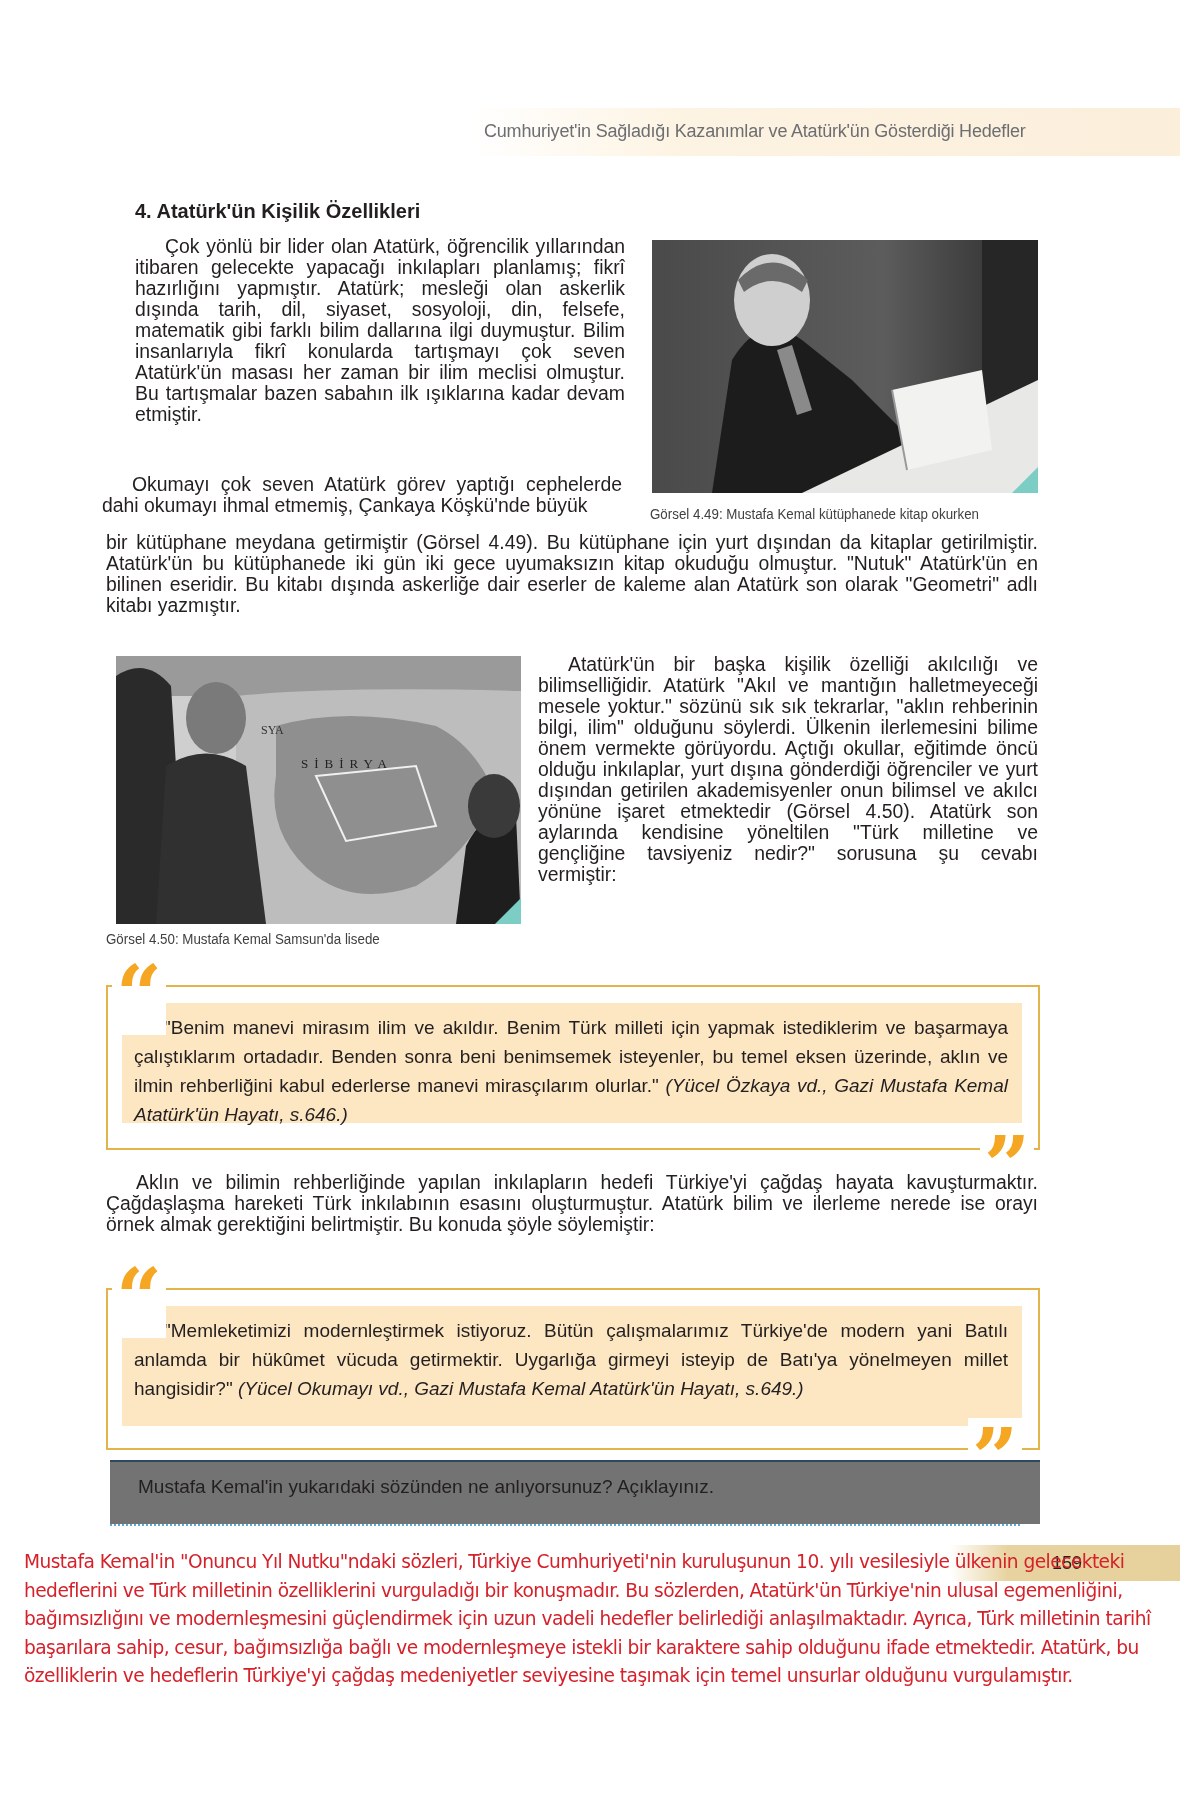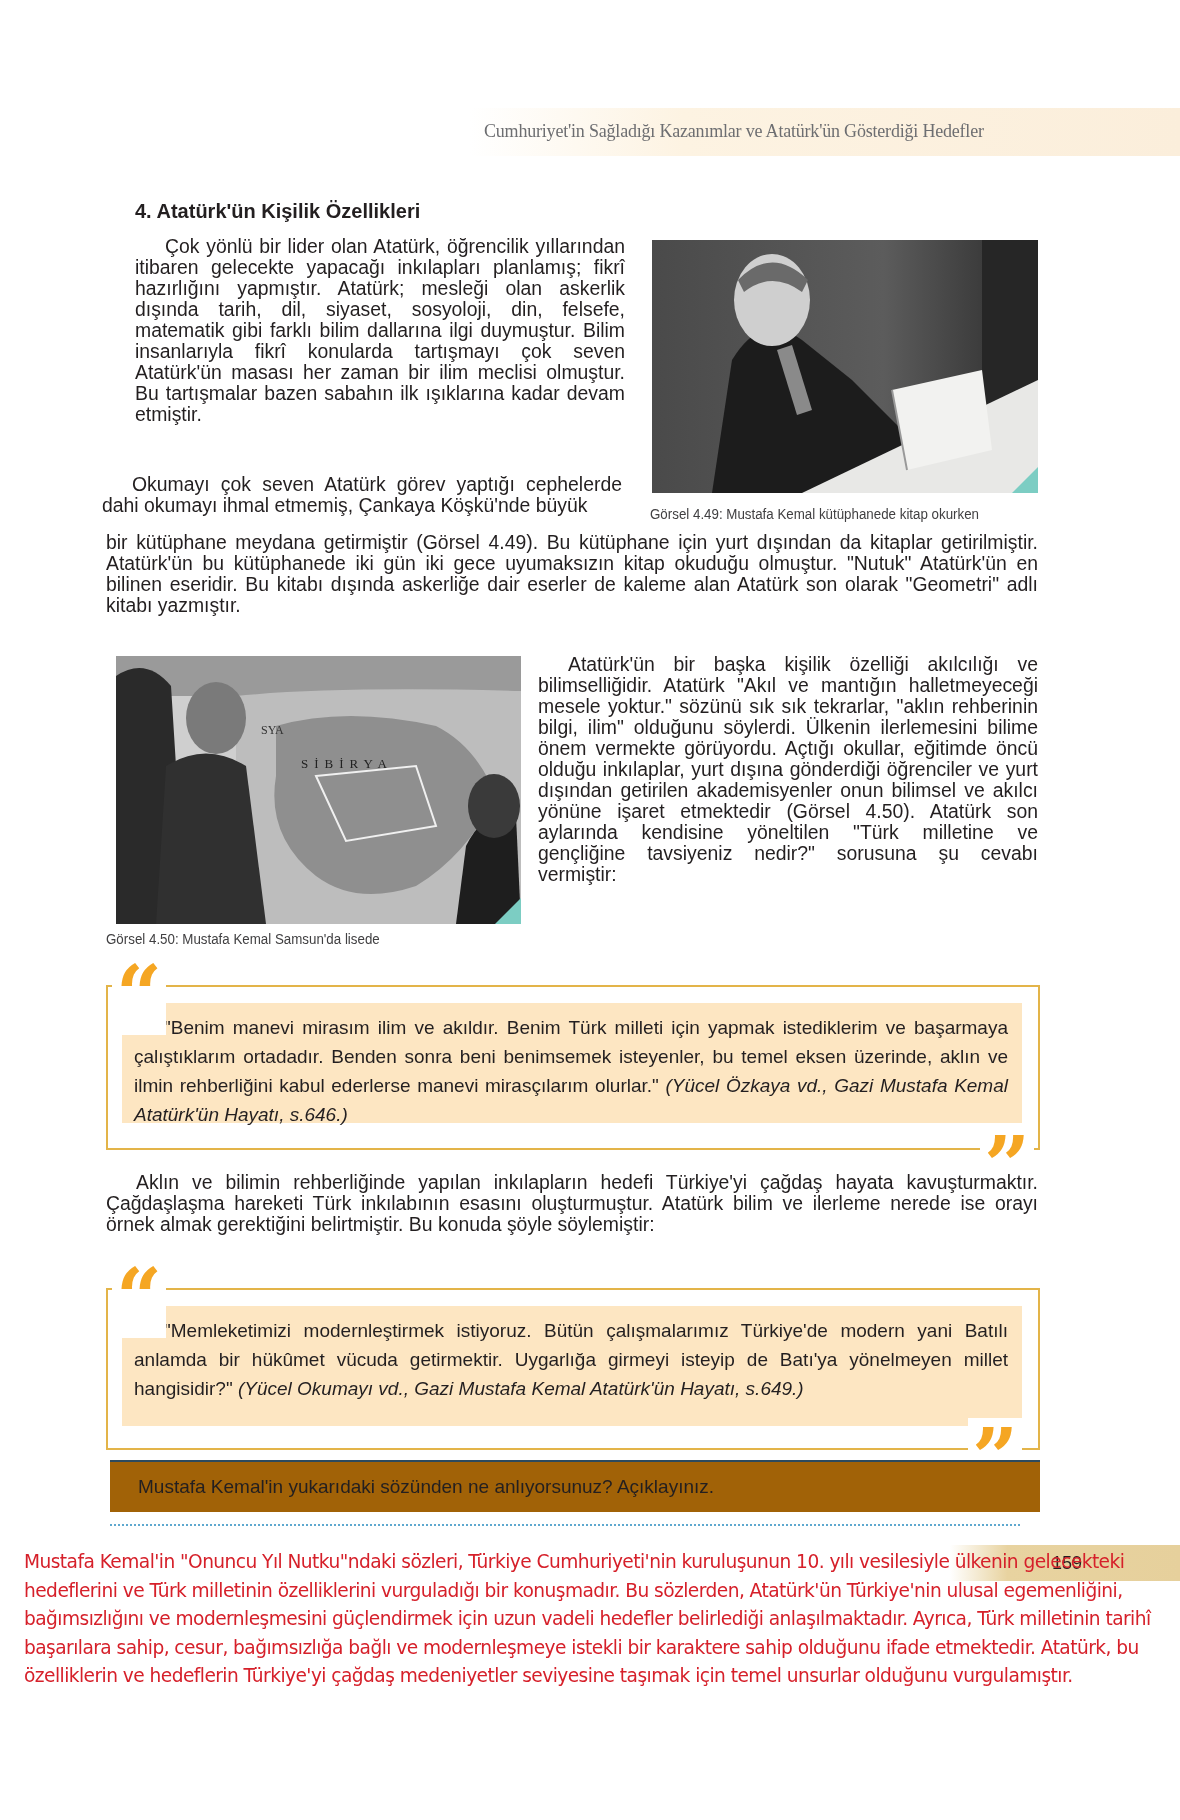--- a/index.html
+++ b/index.html
@@ -5,21 +5,21 @@
   * { box-sizing: border-box; margin: 0; padding: 0; }
   html, body { width: 1180px; height: 1820px; background: #ffffff; overflow: hidden; }
   body { position: relative; font-family: "Liberation Sans", sans-serif; color: #231f20; }
 
   .header-band {
     position: absolute; left: 470px; top: 108px; width: 710px; height: 48px;
     background: linear-gradient(to right, rgba(253,243,226,0) 0%, #fdf3e2 30%, #fbeedb 100%);
   }
   .header-title {
     position: absolute; left: 484px; top: 121px; font-size: 18px; color: #6d6e71;
-    letter-spacing: -0.2px; white-space: nowrap; font-family: Liberation Serif, serif;
+    letter-spacing: -0.2px; white-space: nowrap;
   }
 
   .section-title {
     position: absolute; left: 135px; top: 200px; font-size: 20px; font-weight: bold; color: #231f20;
   }
 
   .para {
     position: absolute; font-size: 19.4px; line-height: 21px; color: #231f20;
     text-align: justify; text-align-last: left;
   }
@@ -44,22 +44,22 @@
     position: absolute; background: #fde6c2; font-size: 19px; line-height: 29px;
     color: #231f20; padding: 10px 14px 10px 12px; text-align: justify; text-align-last: left;
   }
   .quote-box .inner i { font-style: italic; }
   .quote-mark {
     position: absolute; font-family: "DejaVu Serif", serif; font-weight: bold;
     font-size: 80px; line-height: 80px; color: #f5a623; background: #ffffff; padding: 0 4px;
   }
 
   .question-box {
-    position: absolute; left: 110px; top: 1460px; width: 930px; height: 52px;
-    background: #a16207; border-top: 2px solid #2c4a5e;
+    position: absolute; left: 110px; top: 1460px; width: 930px; height: 64px;
+    background: #737373; border-top: 2px solid #2c4a5e;
   }
   .question-box .text {
     position: absolute; left: 28px; top: 14px; font-size: 19px; color: #231f20;
   }
   .question-dots {
     position: absolute; left: 110px; top: 1524px; width: 910px; border-top: 2px dotted #5fa8cf;
   }
 
   .page-number-band {
     position: absolute; left: 950px; top: 1545px; width: 230px; height: 36px;

